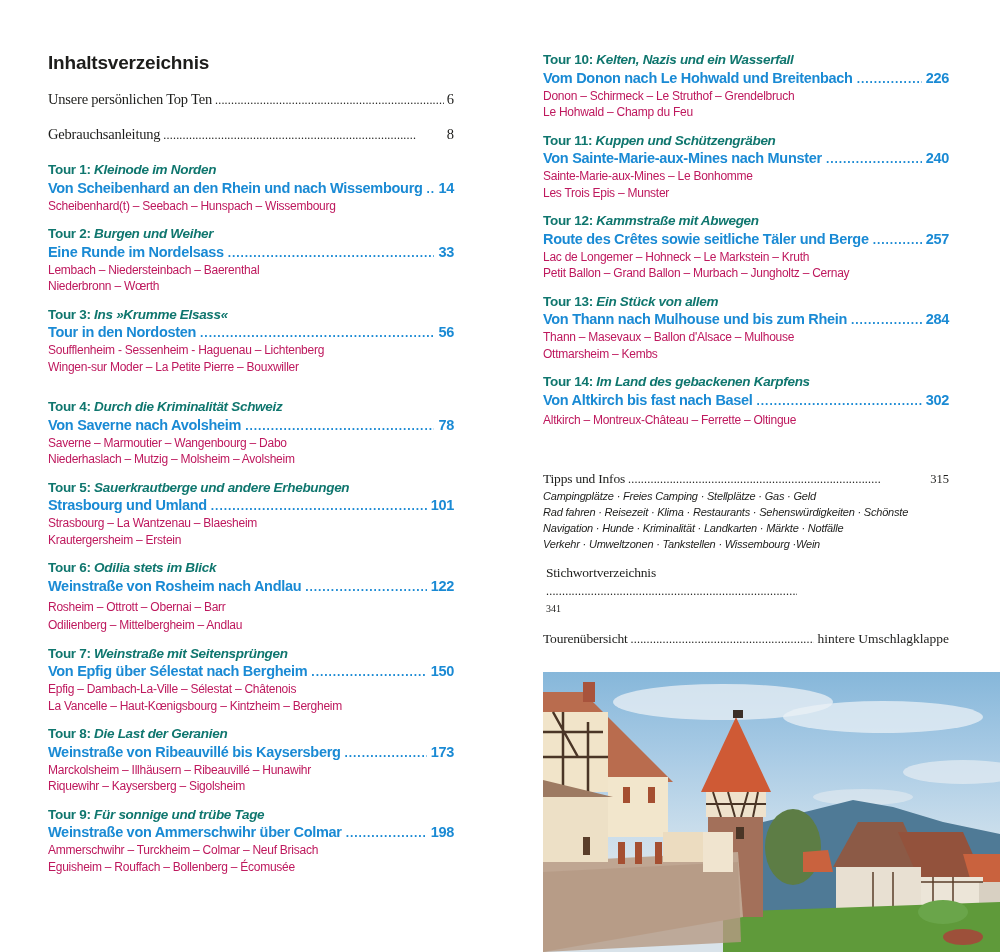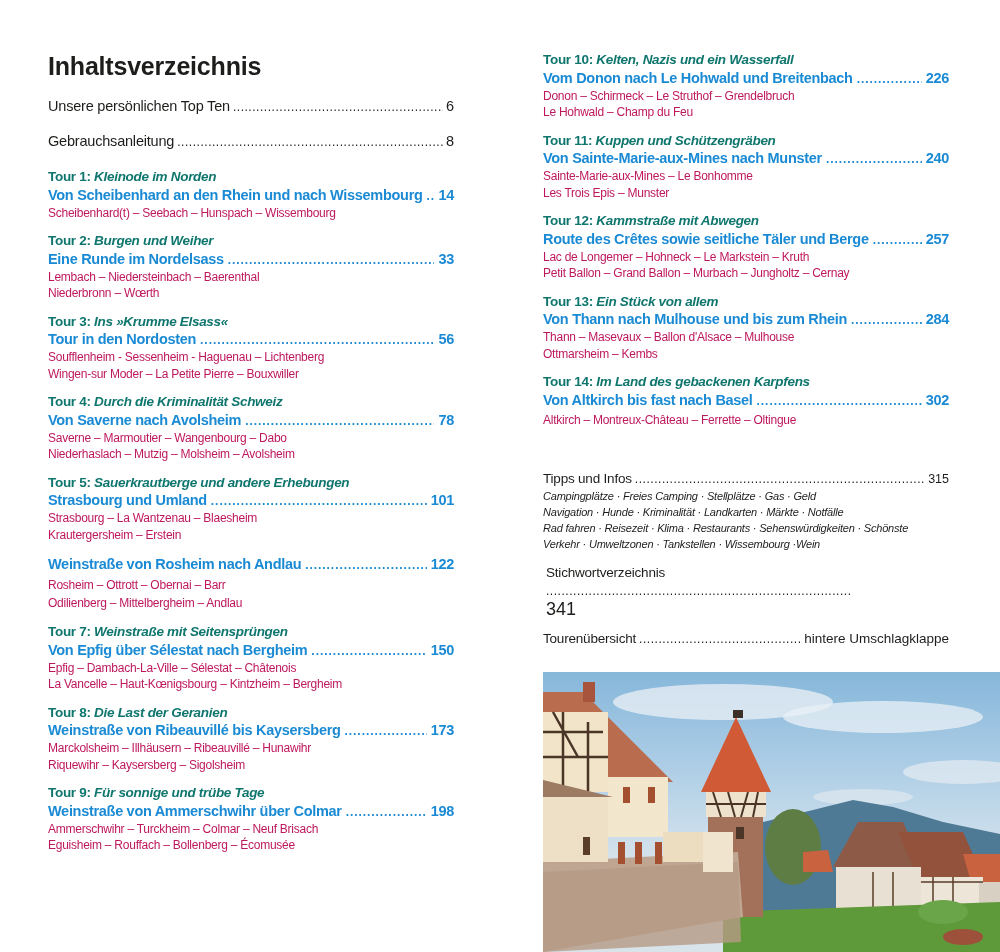--- a/index.html
+++ b/index.html
@@ -3,23 +3,23 @@
 <meta charset="utf-8">
 <style>
   * { box-sizing: border-box; margin: 0; padding: 0; }
   html, body { width: 1000px; height: 952px; background: #ffffff; overflow: hidden; }
   body { position: relative; font-family: "Liberation Sans", sans-serif; color: #1d1d1b; }
 
   .col { position: absolute; }
   .col-left { left: 48px; top: 52px; width: 406px; }
   .col-right { left: 543px; top: 52px; width: 406px; }
 
-  .page-title { font-size: 25px; font-weight: bold; color: #1d1d1b; letter-spacing: -0.2px; margin-bottom: 16px; }
-
-  .plain-entry { display: flex; align-items: baseline; font-size: 14.5px; line-height: 18px; color: #1d1d1b; }
+  .page-title { font-size: 19px; font-weight: bold; color: #1d1d1b; letter-spacing: -0.2px; margin-bottom: 16px; }
+
+  .plain-entry { display: flex; align-items: baseline; font-size: 14.5px; line-height: 18px; color: #1d1d1b; font-family: Liberation Serif, serif; }
   .plain-entry .lbl { white-space: nowrap; letter-spacing: -0.2px; }
   .plain-entry .dots { flex: 1; overflow: hidden; white-space: nowrap; margin: 0 3px; font-size: 12px; letter-spacing: 2.2px; color: #1d1d1b; }
   .plain-entry .dots::before { content: ". . . . . . . . . . . . . . . . . . . . . . . . . . . . . . . . . . . . . . . . . . . . . . . . . . . . . . . . . . . . . . . . . . . . . . . . . . . . . . ."; letter-spacing: -1.4px; }
   .plain-entry .pg { white-space: nowrap; }
 
   .tour { margin-bottom: 2px; }
   .tour-head { font-size: 13.5px; line-height: 16.5px; color: #0f766e; white-space: nowrap; letter-spacing: -0.3px; }
   .tour-head .num { font-weight: bold; }
   .tour-head .sub { font-style: italic; font-weight: bold; }
   .tour-title { display: flex; align-items: baseline; font-size: 14.5px; line-height: 18px; font-weight: bold; color: #1a8ad4; letter-spacing: -0.3px; }
@@ -65,21 +65,21 @@
     <div class="tour-head"><span class="num">Tour 2:</span> <span class="sub">Burgen und Weiher</span></div>
     <div class="tour-title">
         <span class="lbl">Eine Runde im Nordelsass</span>
         <span class="dots"></span>
         <span class="pg">33</span>
       </div>
     <div class="places">Lembach – Niedersteinbach – Baerenthal</div>
     <div class="places">Niederbronn – Wœrth</div>
   </div>
 
-  <div class="tour" style="margin-bottom:12px;">
+  <div class="tour" style="margin-bottom:24px;">
     <div class="tour-head"><span class="num">Tour 3:</span> <span class="sub">Ins »Krumme Elsass«</span></div>
     <div class="tour-title">
         <span class="lbl">Tour in den Nordosten</span>
         <span class="dots"></span>
         <span class="pg">56</span>
       </div>
     <div class="places">Soufflenheim - Sessenheim - Haguenau – Lichtenberg</div>
     <div class="places">Wingen-sur Moder – La Petite Pierre – Bouxwiller</div>
   </div>
 
@@ -99,20 +99,21 @@
     <div class="tour-title">
         <span class="lbl">Strasbourg und Umland</span>
         <span class="dots"></span>
         <span class="pg">101</span>
       </div>
     <div class="places">Strasbourg – La Wantzenau – Blaesheim</div>
     <div class="places">Krautergersheim – Erstein</div>
   </div>
 
   <div class="tour" style="margin-bottom:12px;">
+    <div class="tour-head"><span class="num">Tour 6:</span> <span class="sub">Odilia stets im Blick</span></div>
     <div class="tour-title" style="margin-bottom:2px;">
         <span class="lbl">Weinstraße von Rosheim nach Andlau</span>
         <span class="dots"></span>
         <span class="pg">122</span>
       </div>
     <div class="places" style="line-height:18px;">Rosheim – Ottrott – Obernai – Barr</div>
     <div class="places" style="line-height:18px;">Odilienberg – Mittelbergheim – Andlau</div>
   </div>
 
   <div class="tour" style="margin-bottom:12px;">
@@ -205,29 +206,29 @@
     <div class="places">Altkirch – Montreux-Château – Ferrette – Oltingue</div>
   </div>
 
   <div style="margin-bottom:12px;">
     <div class="plain-entry" style="font-size:13.5px;">
       <span class="lbl">Tipps und Infos</span>
       <span class="dots"></span>
       <span class="pg" style="font-size:12.5px;">315</span>
     </div>
     <div class="tipps-list">Campingplätze · Freies Camping · Stellplätze · Gas · Geld</div>
+    <div class="tipps-list">Rad fahren · Reisezeit · Klima · Restaurants · Sehenswürdigkeiten · Schönste</div>
     <div class="tipps-list">Navigation · Hunde · Kriminalität · Landkarten · Märkte · Notfälle</div>
-    <div class="tipps-list">Rad fahren · Reisezeit · Klima · Restaurants · Sehenswürdigkeiten · Schönste</div>
     <div class="tipps-list">Verkehr · Umweltzonen · Tankstellen · Wissembourg ·Wein</div>
   </div>
 
   <div class="plain-entry" style="font-size:13.5px; margin-bottom:12px;flex-direction:column;">
     <span class="lbl">Stichwortverzeichnis</span>
     <span class="dots"></span>
-    <span class="pg" style="font-size:18px;">341</span>
+    <span class="pg" style="font-size:10px;">341</span>
   </div>
 
   <div class="plain-entry" style="font-size:13.5px;">
     <span class="lbl">Tourenübersicht</span>
     <span class="dots"></span>
     <span class="pg">hintere Umschlagklappe</span>
   </div>
 </div>
 
 <div class="photo">

